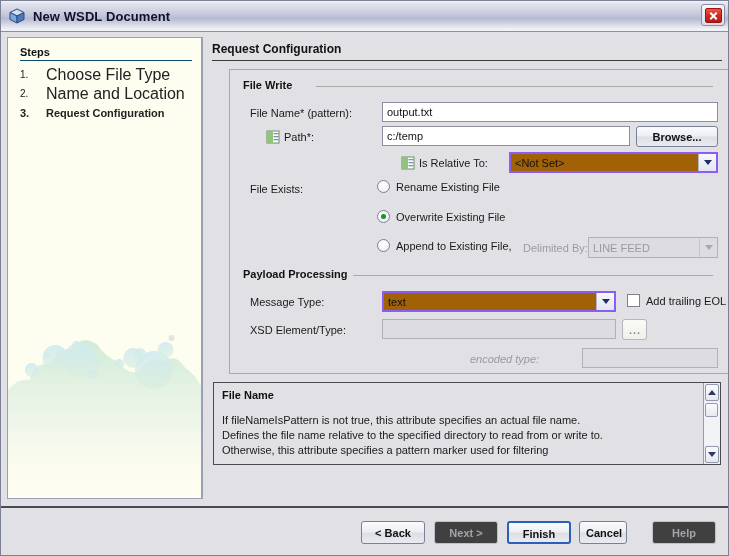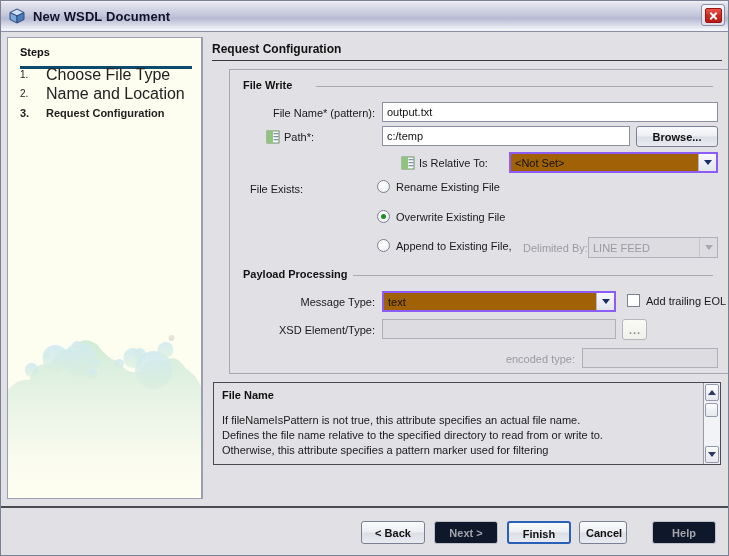--- a/index.html
+++ b/index.html
@@ -71,22 +71,22 @@
     width: 196px; height: 462px;
     background: #fdfdf0;
     border: 1px solid #9aa0b2;
     border-right: 2px solid #9aa0b2;
     overflow: hidden;
   }
   .steps-head {
     position: absolute; left: 12px; top: 8px;
     width: 172px;
     font-size: 11px; font-weight: bold; color: #111;
-    padding-bottom: 8px;
-    border-bottom: 3px solid #0c4a6e;
+    padding-bottom: 2px;
+    border-bottom: 1px solid #0c4a6e;
   }
   .steps-list {
     position: absolute; left: 12px; top: 30px; width: 175px;
   }
   .step-row { display: flex; margin-bottom: 5px; line-height: 14px; }
   .step-num { width: 26px; flex: 0 0 26px; color: #222; font-size: 10px; }
   .step-label { color: #222; font-size: 16px; }
   .step-row.active .step-num,
   .step-row.active .step-label { font-weight: bold; font-size: 11px; }
 
@@ -122,21 +122,21 @@
     height: 1px;
     background: #b4b4bd;
     border-top: 1px solid #aaa;
   }
   .lbl {
     position: absolute;
     font-size: 11px; color: #1a1a1a;
     line-height: 13px;
     white-space: nowrap;
   }
-  .lbl.right { text-align: right; }
+  .lbl.right { }
   .lbl.disabled { color: #9a9aa2; }
 
   .txt {
     position: absolute;
     background: #fff;
     border: 1px solid #8b8fa0;
     font-family: "Liberation Sans", sans-serif;
     font-size: 11px;
     color: #111;
     padding: 2px 4px;
@@ -165,21 +165,21 @@
   }
   .btn.dotted {
     color: #8b8b93;
     border: 1px solid #b6b6be;
     background: linear-gradient(to bottom, #fbfbf5 0%, #f0f0ea 100%);
     letter-spacing: 1px;
   }
   .btn.disabled {
     color: #a4a4ac;
     border: 1px solid #c0c0c8;
-    background: #0f172a;
+    background: #404040;
     cursor: default;
   }
   .btn.default {
     border: 2px solid #2b5fb8;
   }
 
   .combo {
     position: absolute;
     height: 21px;
     background: #a16207;
@@ -462,21 +462,21 @@
 
     <div class="check-row" style="left:397px; top:224px;">
       <span class="checkbox"></span>
       <span class="radio-label">Add trailing EOL</span>
     </div>
 
     <div class="lbl right" style="left:20px; top:254px; width:125px;">XSD Element/Type:</div>
     <input class="txt disabled" type="text" style="left: 152px; top: 249px; width: 234px;" disabled="" value="">
     <button class="btn dotted" style="left:392px; top:249px; width:25px;">...</button>
 
-    <div class="lbl disabled right" style="left:240px; top:283px; width:105px;">encoded type:</div>
+    <div class="lbl disabled right" style="left:240px; top:283px; width:105px;font-style:italic;">encoded type:</div>
     <input class="txt disabled" type="text" style="left: 352px; top: 278px; width: 136px;" disabled="" value="">
   </div>
 
   <div class="help-panel">
     <div class="help-title">File Name</div>
     <div class="help-body">
       <div>If fileNameIsPattern is not true, this attribute specifies an actual file name.</div>
       <div>Defines the file name relative to the specified directory to read from or write to.</div>
       <div>Otherwise, this attribute specifies a pattern marker used for filtering</div>
     </div>

